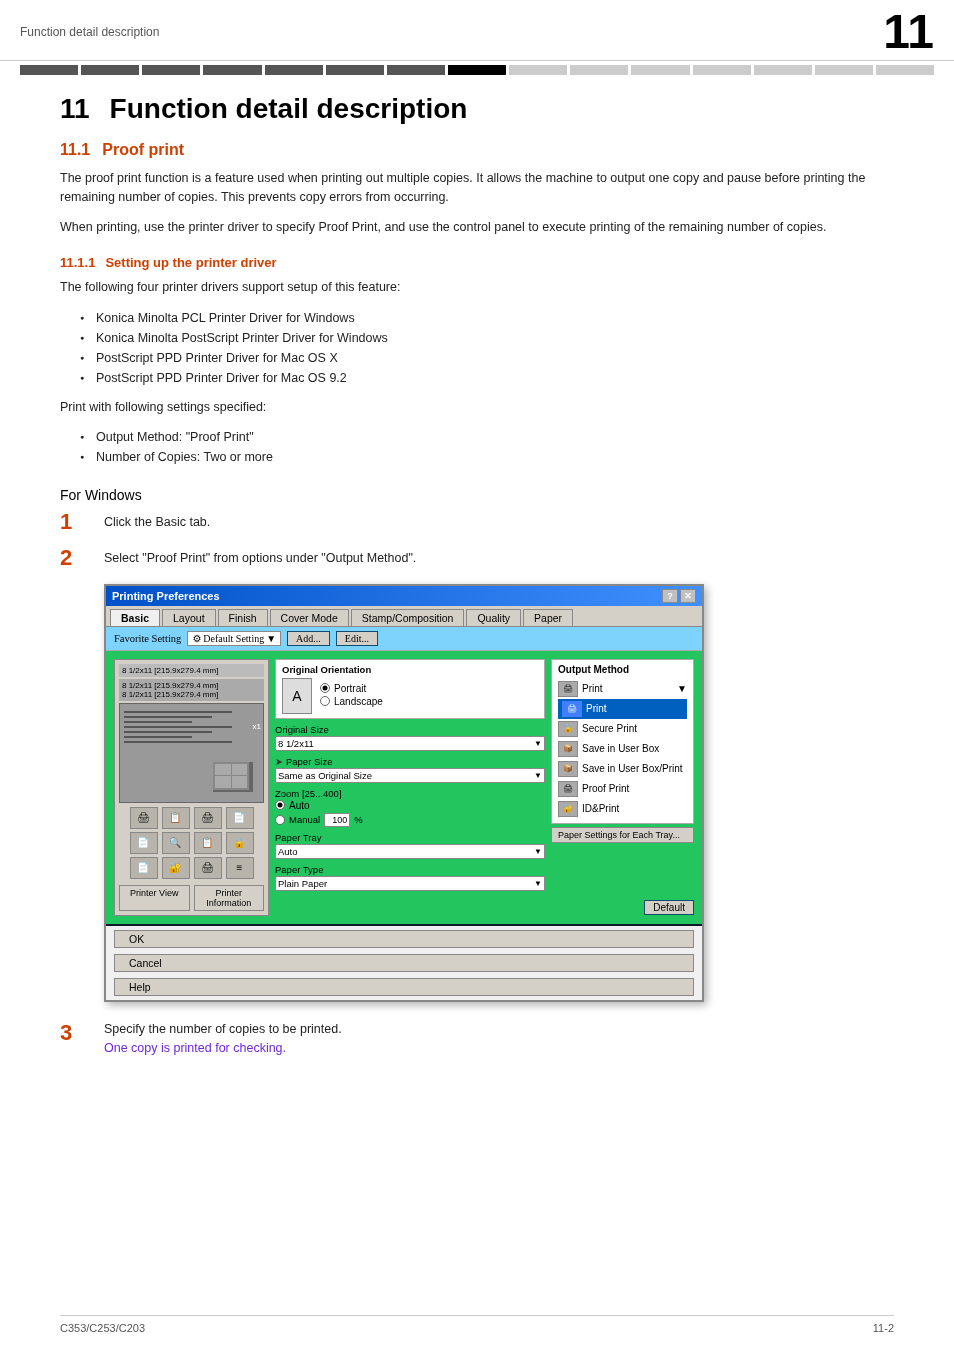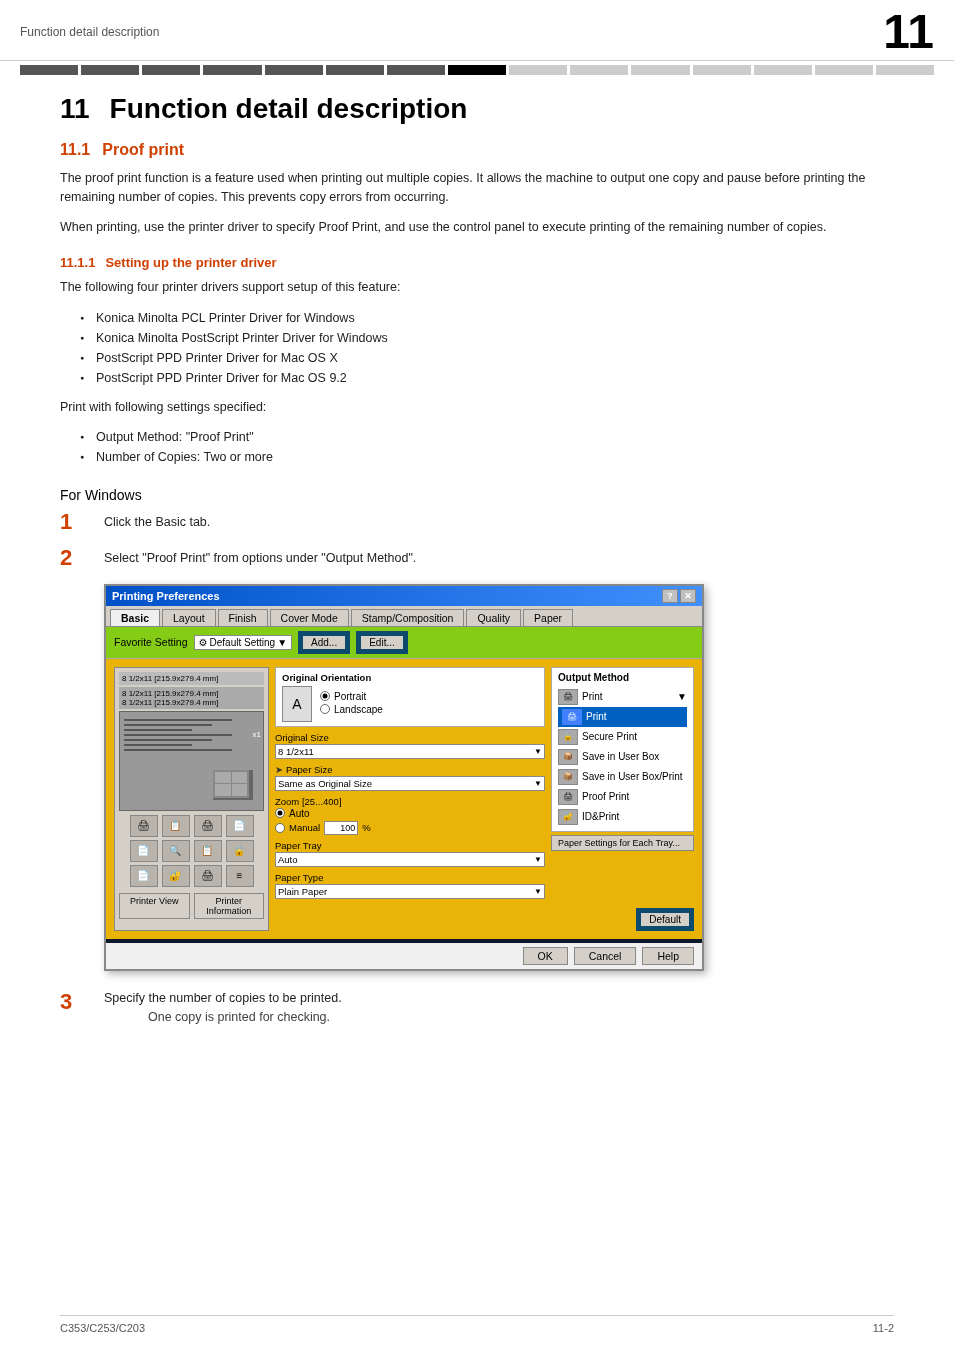--- a/index.html
+++ b/index.html
@@ -226,47 +226,48 @@
       cursor: pointer;
     }
     .dialog-tab.active {
       background: #f0f0f0;
       font-weight: bold;
     }
 
     
     .dialog-body {
       padding: 8px;
-      background: #eab308;
+      background: #22c55e;
       display: flex;
       gap: 6px;
     }
 
     
     .fav-bar {
       display: flex;
       align-items: center;
       gap: 6px;
       padding: 4px 8px;
       border-bottom: 1px solid #aaa;
-      background: #84cc16;
+      background: #7dd3fc;
+      font-family: Liberation Serif, serif;
     }
     .fav-label { font-size: 10.5px; }
     .fav-dropdown {
       display: flex;
       align-items: center;
       gap: 2px;
       border: 1px solid #888;
       background: white;
       padding: 1px 4px;
       font-size: 10px;
       min-width: 90px;
     }
     .fav-btn {
-      border: 5px solid #0c4a6e;
+      border: 1px solid #0c4a6e;
       background: #d4d0c8;
       padding: 1px 8px;
       font-size: 10px;
       cursor: pointer;
     }
 
     
     .left-panel {
       width: 155px;
       min-width: 155px;
@@ -440,36 +441,37 @@
     }
     .select-arrow { font-size: 8px; }
 
     .zoom-row {
       display: flex;
       align-items: center;
       gap: 4px;
       font-size: 9.5px;
     }
     .zoom-input {
-      width: 34px;
+      width: 26px;
       border: 1px solid #888;
       background: white;
       text-align: right;
       font-size: 9px;
       padding: 1px 2px;
     }
 
     
     .dialog-footer {
       padding: 4px 8px;
       display: flex;
       justify-content: flex-end;
       gap: 6px;
       background: #f0f0f0;
-      border-top: 4px solid #0f172a;
+      border-top: 2px solid #0f172a;
+      flex-direction: column;
     }
     .footer-btn {
       border: 1px solid #888;
       background: #d4d0c8;
       padding: 2px 14px;
       font-size: 10.5px;
       cursor: pointer;
     }
 
     .paper-settings-btn {
@@ -477,23 +479,22 @@
       background: #d4d0c8;
       padding: 2px 6px;
       font-size: 9px;
       cursor: pointer;
       margin-top: 3px;
       width: 100%;
     }
 
     
     .step3-sub {
-      margin-left: 44px;
       font-size: 12.5px;
-      color: #404040;
+      color: #6d28d9;
       line-height: 1.55;
     }
 
     
     .page-footer {
       position: absolute;
       bottom: 16px;
       left: 60px;
       right: 60px;
       display: flex;

